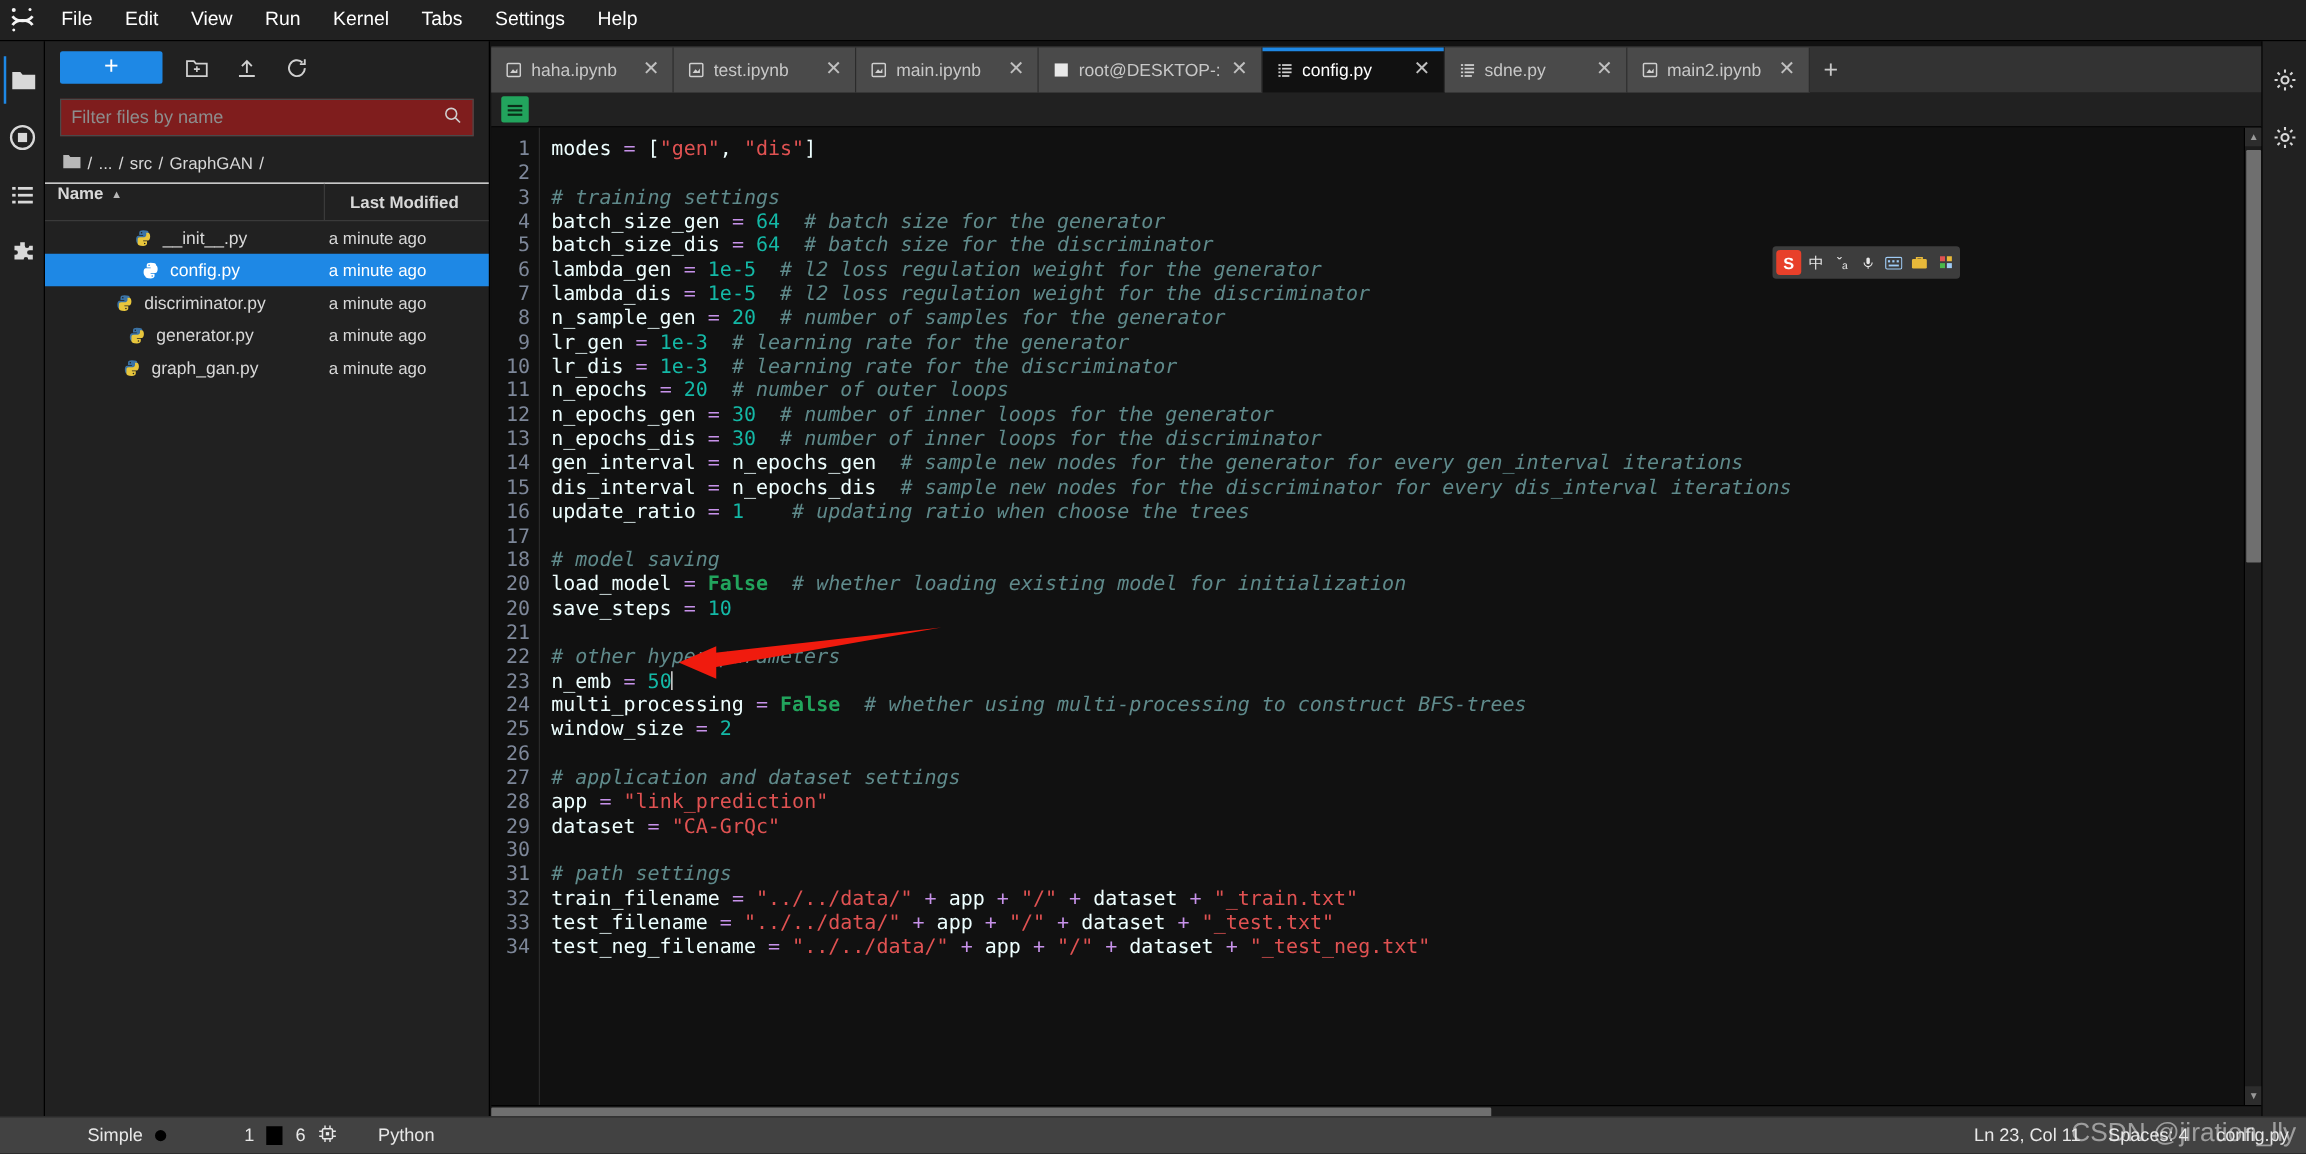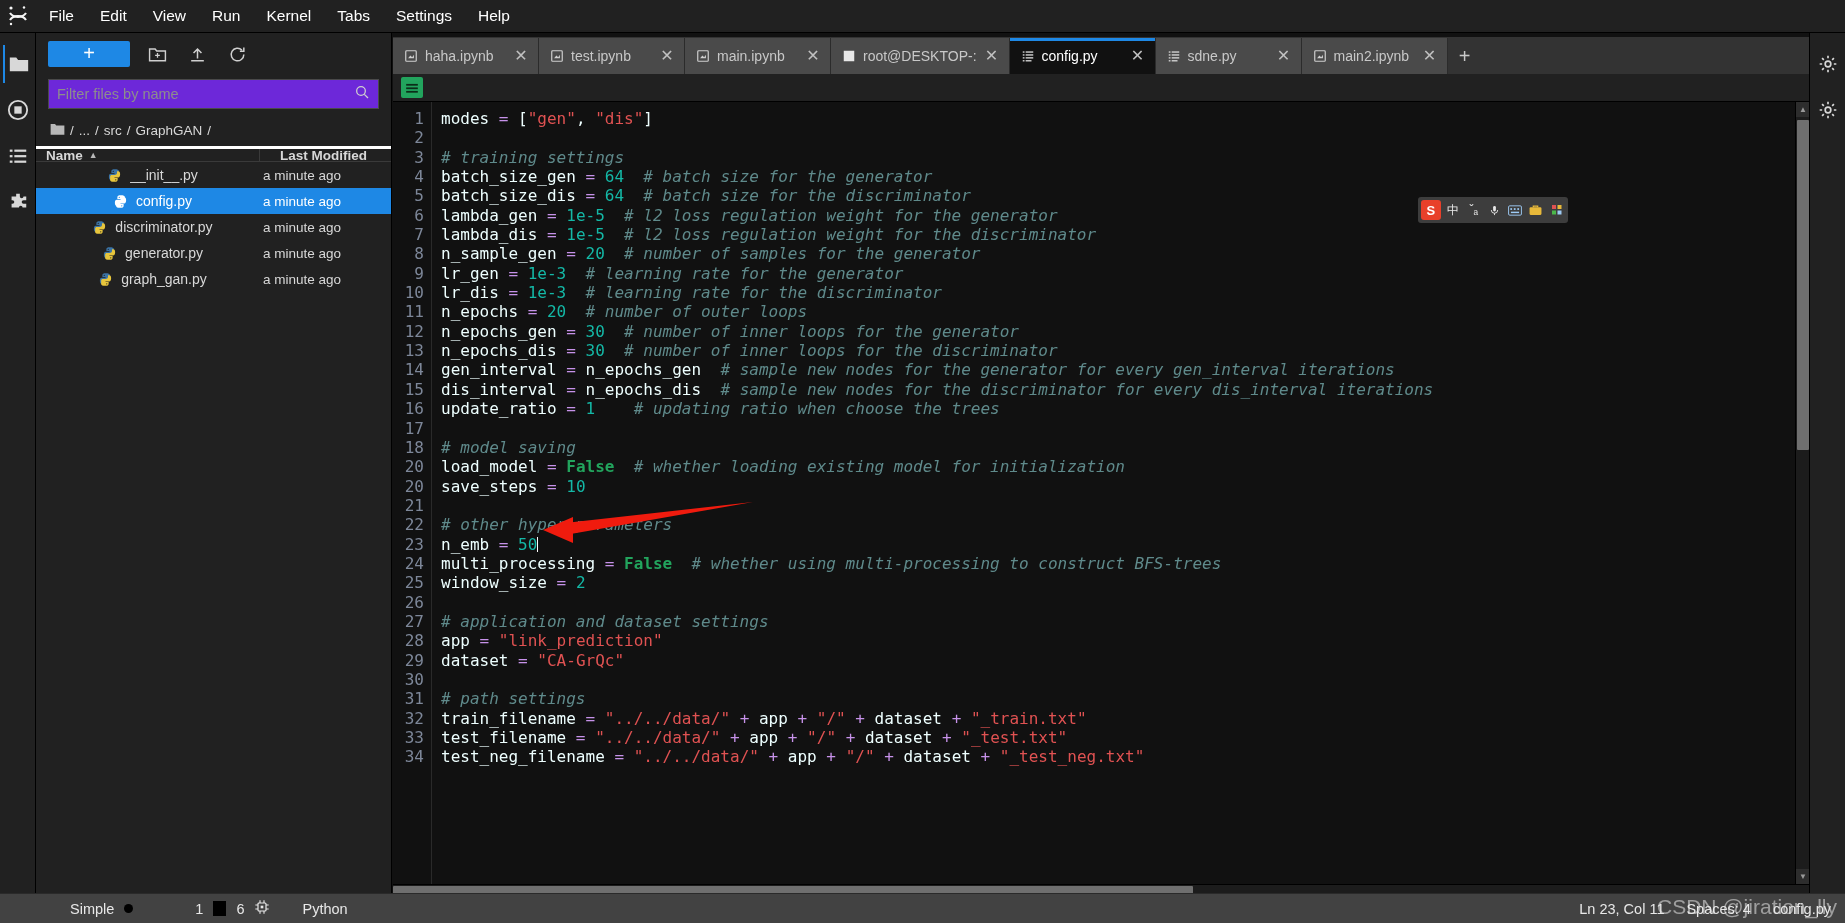--- a/index.html
+++ b/index.html
@@ -59,39 +59,39 @@
     color: #fff; font-size: 20px; line-height: 24px; text-align: center;
     cursor: pointer; font-weight: 300;
   }
   .tb-icon {
     width: 26px; height: 26px; display: flex; align-items: center; justify-content: center;
     color: #d0d0d0; cursor: pointer;
   }
 
   #fb-filter {
     margin: 4px 12px 0 12px; height: 30px;
-    border: 1px solid #4a4a4a; background: #6d28d9;
+    border: 1px solid #4a4a4a; background: #7f1d1d;
     display: flex; align-items: center; padding: 0 8px;
   }
   #fb-filter input {
     flex: 1; background: transparent; border: none; outline: none;
     color: #d0d0d0; font-size: 14.5px; font-family: "Liberation Sans", sans-serif;
   }
   #fb-filter input::placeholder { color: #8d8d8d; }
 
   #breadcrumb {
     height: 32px; display: flex; align-items: center; gap: 5px;
     padding: 0 14px; color: #d8d8d8; font-size: 13.5px; margin-top: 5px;
   }
   .crumb { cursor: pointer; }
   .crumb-sep { color: #d8d8d8; }
 
   #fb-header {
-    height: 16px; display: flex; align-items: center;
-    border-top: 3px solid #ffffff; border-bottom: 1px solid #3a3a3a;
+    height: 31px; display: flex; align-items: flex-start;
+    border-top: 1px solid #ffffff; border-bottom: 1px solid #3a3a3a;
     color: #d8d8d8; font-size: 13.5px; font-weight: bold;
   }
   #fb-header .col-name { flex: 1; padding-left: 10px; display: flex; align-items: center; gap: 6px; }
   #fb-header .col-mod { width: 132px; padding-left: 20px; border-left: 1px solid #3a3a3a; height: 100%; display: flex; align-items: center;}
   .sort-caret { font-size: 9px; color: #b8b8b8; }
 
   .file-row {
     height: 26px; display: flex; align-items: center; cursor: pointer;
     color: #d8d8d8; font-size: 14px;
   }

